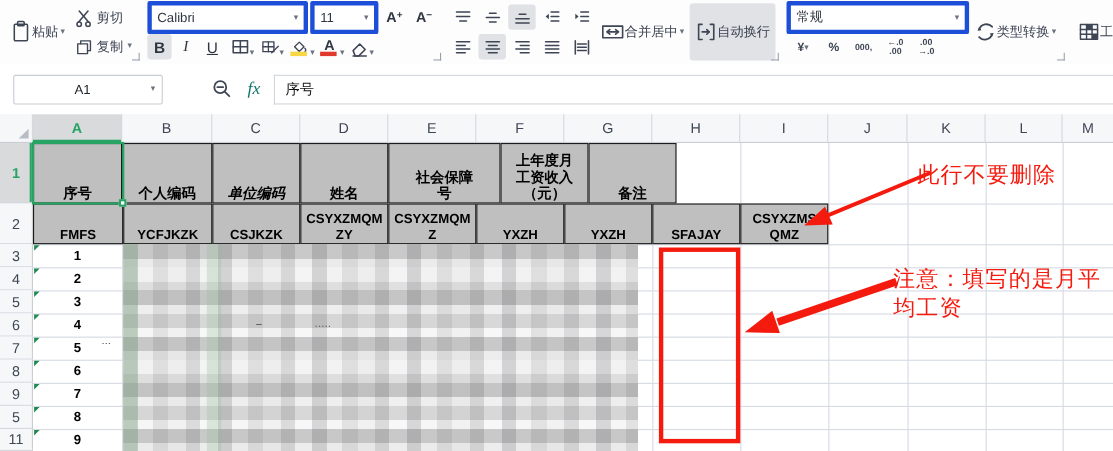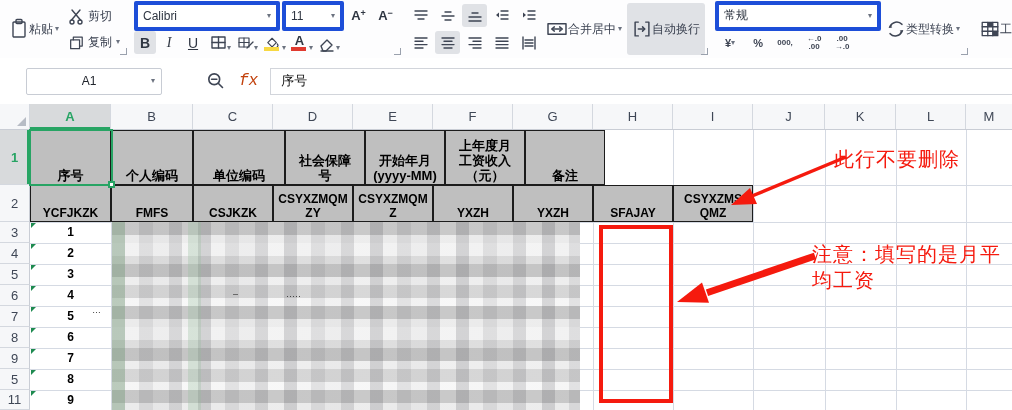--- a/index.html
+++ b/index.html
@@ -30,24 +30,24 @@
   .bial{font-size:14px;width:22px;height:23px;display:flex;align-items:center;justify-content:center;border-radius:3px;color:#2f3642;}
   .bial.on{background:#e0e2e6;}
   .fontadj{font-size:13px;font-weight:700;color:#2f3642;display:flex;align-items:flex-start;}
   .fontadj sup{font-size:9px;font-weight:700;}
   .colorbar{position:absolute;left:4px;bottom:3px;width:15px;height:4px;}
   .numstack{white-space:pre-line;font-size:8px;line-height:8px;font-weight:700;color:#3e4554;text-align:center;}
   .minitxt{font-size:11px;font-weight:700;color:#3e4554;}
 
   
   .fbar{position:absolute;top:58px;left:0;width:1012px;height:46px;background:#fff;border-bottom:1px solid #dfe1e5;display:flex;align-items:center;}
-  .namebox{margin-left:26px;width:134px;height:25px;border:1px solid #c8ccd4;border-radius:2px;display:flex;align-items:center;background:#fff;}
+  .namebox{margin-left:12px;width:134px;height:25px;border:1px solid #c8ccd4;border-radius:2px;display:flex;align-items:center;background:#fff;}
   .namebox .nval{flex:1;text-align:center;font-size:12px;color:#20242c;}
   .namebox .caret{margin-right:6px;}
-  .fxlbl{font-family:Liberation Mono, monospace;font-style:italic;font-size:16px;color:#c2410c;margin-left:13px;}
+  .fxlbl{font-family:Liberation Serif, serif;font-style:italic;font-size:16px;color:#0f766e;margin-left:13px;}
   .fml{margin-left:12px;flex:1;height:25px;border:1px solid #d2d5db;border-right:none;display:flex;align-items:center;padding-left:10px;font-size:13px;color:#111;}
 
   
   .sheet{position:absolute;top:104px;left:0;width:1012px;height:306px;background:#fff;}
   .cols{position:absolute;top:0;left:0;right:0;height:26px;display:flex;background:#f6f7f9;border-bottom:1px solid #c9cdd5;box-sizing:border-box;z-index:5;}
   .ch{box-sizing:border-box;border-right:1px solid #d4d8df;display:flex;align-items:center;justify-content:center;font-size:13px;color:#3f4756;}
   .ch.selc{background:#d8dadc;color:#27a464;font-weight:700;box-shadow:inset 0 -2px 0 #27a464;}
   .corner{position:relative;}
   .cornertri{position:absolute;right:3px;bottom:3px;width:0;height:0;border-left:9px solid transparent;border-bottom:9px solid #b7bcc5;}
   .ruts{position:absolute;top:26px;left:0;width:30px;z-index:5;}
@@ -459,34 +459,33 @@
     <i class="hl" style="top:181px;"></i>
     <i class="hl" style="top:202px;"></i>
     <i class="hl" style="top:223px;"></i>
     <i class="hl" style="top:244px;"></i>
     <i class="hl" style="top:265px;"></i>
     <i class="hl" style="top:286px;"></i>
 
     <div class="grow r1" style="top:26px;">
       <div class="gc" style="width:81px;">序号</div>
       <div class="gc" style="width:82px;">个人编码</div>
-      <div class="gc" style="width:92px;">单位编码</div>
-      <div class="gc" style="width:80px;font-family:Liberation Serif, serif;">社会保障
+      <div class="gc" style="width:80px;font-style:italic;">单位编码</div>
+      <div class="gc" style="width:80px;">姓名</div>
+      <div class="gc" style="width:102px;font-family:Liberation Serif, serif;">社会保障
 号</div>
-      <div class="gc" style="width:80px;">开始年月
-(yyyy-MM)</div>
       <div class="gc" style="width:80px;">上年度月
 工资收入
 （元）</div>
       <div class="gc" style="width:80px;">备注</div>
     </div>
 
     <div class="grow r2" style="top:81px;">
+      <div class="gc" style="width:82px;">FMFS</div>
       <div class="gc" style="width:81px;">YCFJKZK</div>
-      <div class="gc" style="width:82px;">FMFS</div>
       <div class="gc" style="width:80px;">CSJKZK</div>
       <div class="gc" style="width:80px;">CSYXZMQM
 ZY</div>
       <div class="gc" style="width:80px;">CSYXZMQM
 Z</div>
       <div class="gc" style="width:80px;">YXZH</div>
       <div class="gc" style="width:80px;">YXZH</div>
       <div class="gc" style="width:80px;">SFAJAY</div>
       <div class="gc" style="width:80px;">CSYXZMS
 QMZ</div>

